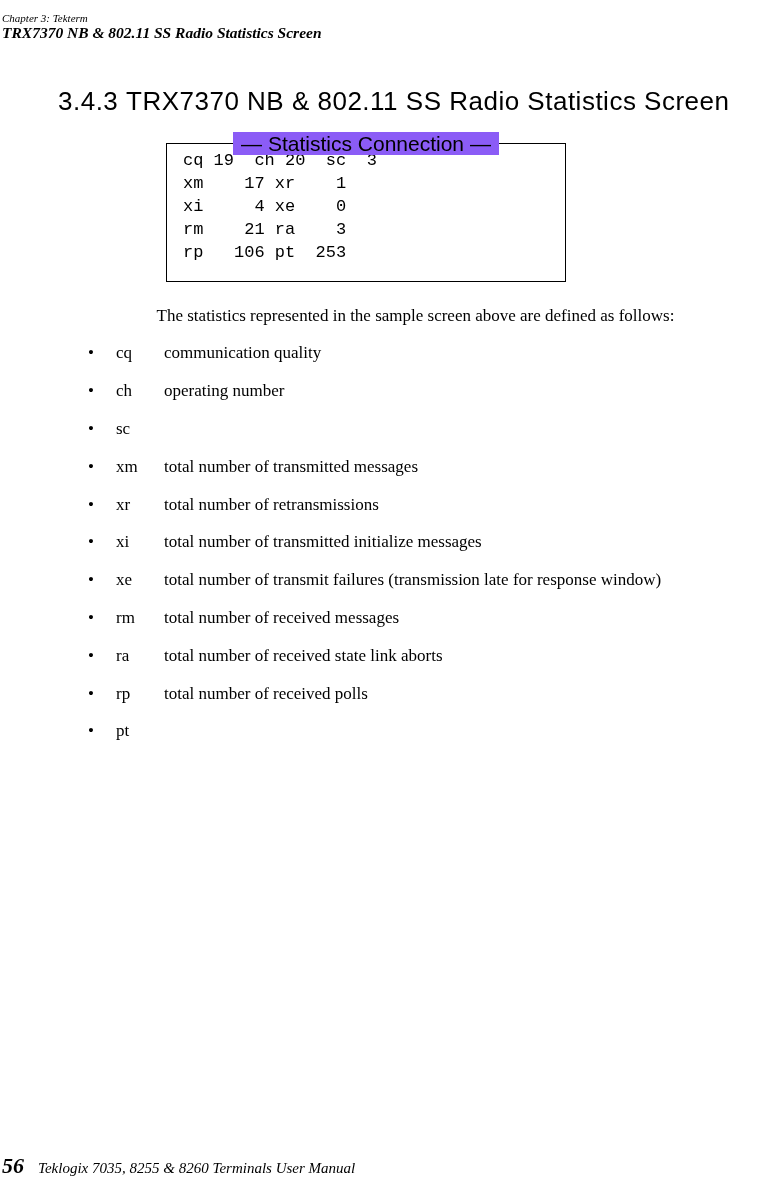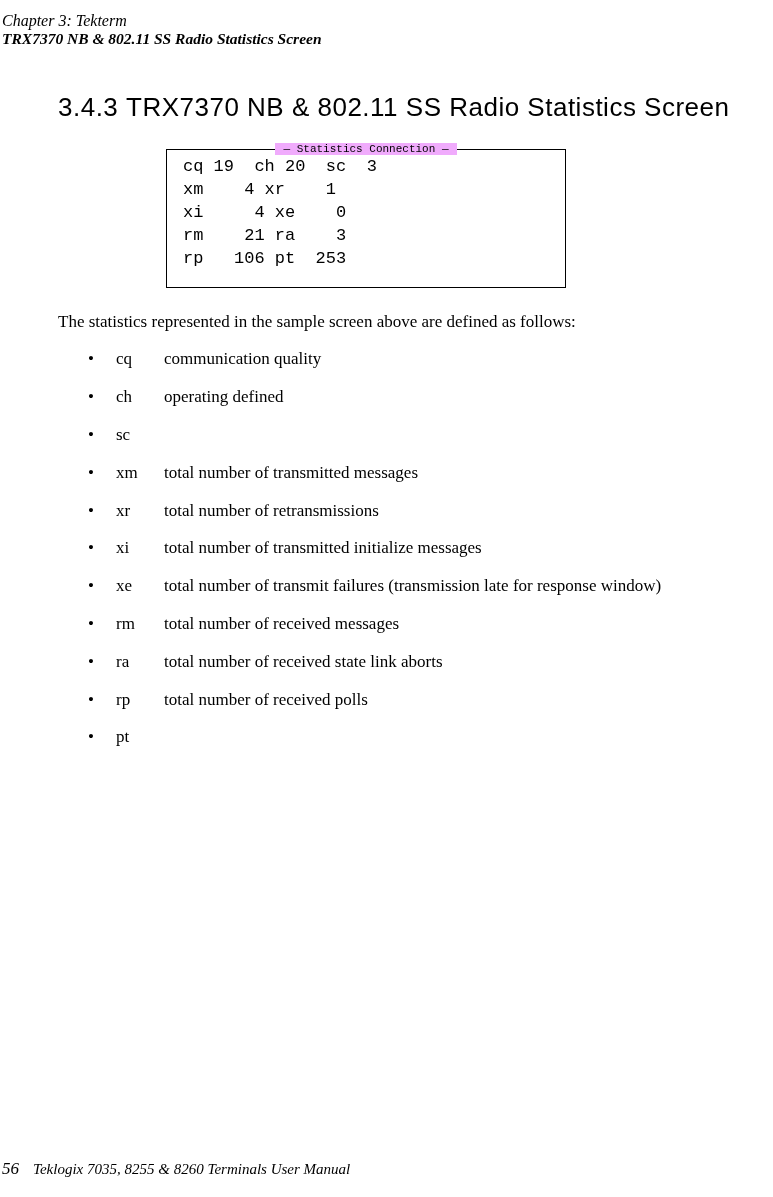--- a/index.html
+++ b/index.html
@@ -10,21 +10,21 @@
       color: #000;
       font-family: Georgia, 'Times New Roman', serif;
       position: relative;
       padding: 0;
     }
     .header-row {
       display: flex;
       justify-content: space-between;
       padding: 12px 13px 6px 2px;
       font-style: italic;
-      font-size: 16px;
+      font-size: 11px;
     }
     .header-left { font-family: Georgia, serif; }
     .header-right { font-weight: bold; font-style: italic; font-family: Georgia, serif; font-size: 15.5px; }
     .content {
       padding: 40px 0 0 58px;
     }
     .section-heading {
       font-family: 'Arial Narrow', Arial, sans-serif;
       font-weight: normal;
       font-size: 26px;
@@ -43,36 +43,37 @@
       position: relative;
     }
     .stats-caption-wrap {
       position: absolute;
       top: -12px;
       left: 0;
       right: 0;
       text-align: center;
     }
     .stats-caption {
-      background: #f0abfc;
+      background: #8b5cf6;
       padding: 0 8px;
-      font-family: Liberation Mono, monospace;
-      font-size: 11px;
+      font-family: Liberation Sans, sans-serif;
+      font-size: 21px;
     }
     .stats-caption::before { content: "\2014\00a0"; }
     .stats-caption::after { content: "\00a0\2014"; }
     .stats-row {
       white-space: pre;
       line-height: 1.35;
     }
     .stats-row:first-of-type { margin-top: 8px; margin-bottom: 4px; }
     .para {
       font-size: 17px;
       line-height: 1.4;
       margin-bottom: 14px;
+      text-align: center;
     }
     .defs {
       padding-left: 30px;
     }
     .def-item {
       display: flex;
       align-items: flex-start;
       margin-bottom: 14px;
       font-size: 17px;
       line-height: 1.4;
@@ -80,59 +81,59 @@
     .bullet { width: 28px; flex-shrink: 0; }
     .abbr { width: 48px; flex-shrink: 0; }
     .desc { flex: 1; }
     .footer {
       position: absolute;
       bottom: 18px;
       left: 2px;
       font-style: italic;
       font-size: 15px;
     }
-    .footer-page { font-weight: normal; font-style: italic; font-size: 17px; margin-right: 14px; display: inline-block; }
+    .footer-page { font-weight: bold; font-style: italic; font-size: 22px; margin-right: 14px; display: inline-block; }
   </style>
 </head>
 <body>
 
 <div class="header-row">
   <div class="header-left">Chapter 3: Tekterm</div>
 </div>
 <div style="padding:0 2px 4px 2px; font-style:italic; font-weight:bold; font-size:15.5px; margin-top:-6px;" class="header-right">TRX7370 NB &amp; 802.11 SS Radio Statistics Screen</div>
 
 <div class="content">
 
   <h2 class="section-heading">
     <span class="sec-num">3.4.3</span><span>TRX7370 NB &amp; 802.11 SS Radio Statistics Screen</span>
   </h2>
 
   <div class="stats-box">
     <div class="stats-caption-wrap">
       <span class="stats-caption">Statistics Connection</span>
     </div>
     <div class="stats-row">cq 19  ch 20  sc  3</div>
-    <div class="stats-row">xm    4 xr    1</div>
+    <div class="stats-row">xm    17 xr    1</div>
     <div class="stats-row">xi     4 xe    0</div>
     <div class="stats-row">rm    21 ra    3</div>
     <div class="stats-row">rp   106 pt  253</div>
   </div>
 
   <p class="para">The statistics represented in the sample screen above are defined as follows:</p>
 
   <div class="defs">
     <div class="def-item">
       <span class="bullet">•</span>
       <span class="abbr">cq</span>
       <span class="desc">communication quality</span>
     </div>
     <div class="def-item">
       <span class="bullet">•</span>
       <span class="abbr">ch</span>
-      <span class="desc">operating defined</span>
+      <span class="desc">operating number</span>
     </div>
     <div class="def-item">
       <span class="bullet">•</span>
       <span class="abbr">sc</span>
     </div>
     <div class="def-item">
       <span class="bullet">•</span>
       <span class="abbr">xm</span>
       <span class="desc">total number of transmitted messages</span>
     </div>

